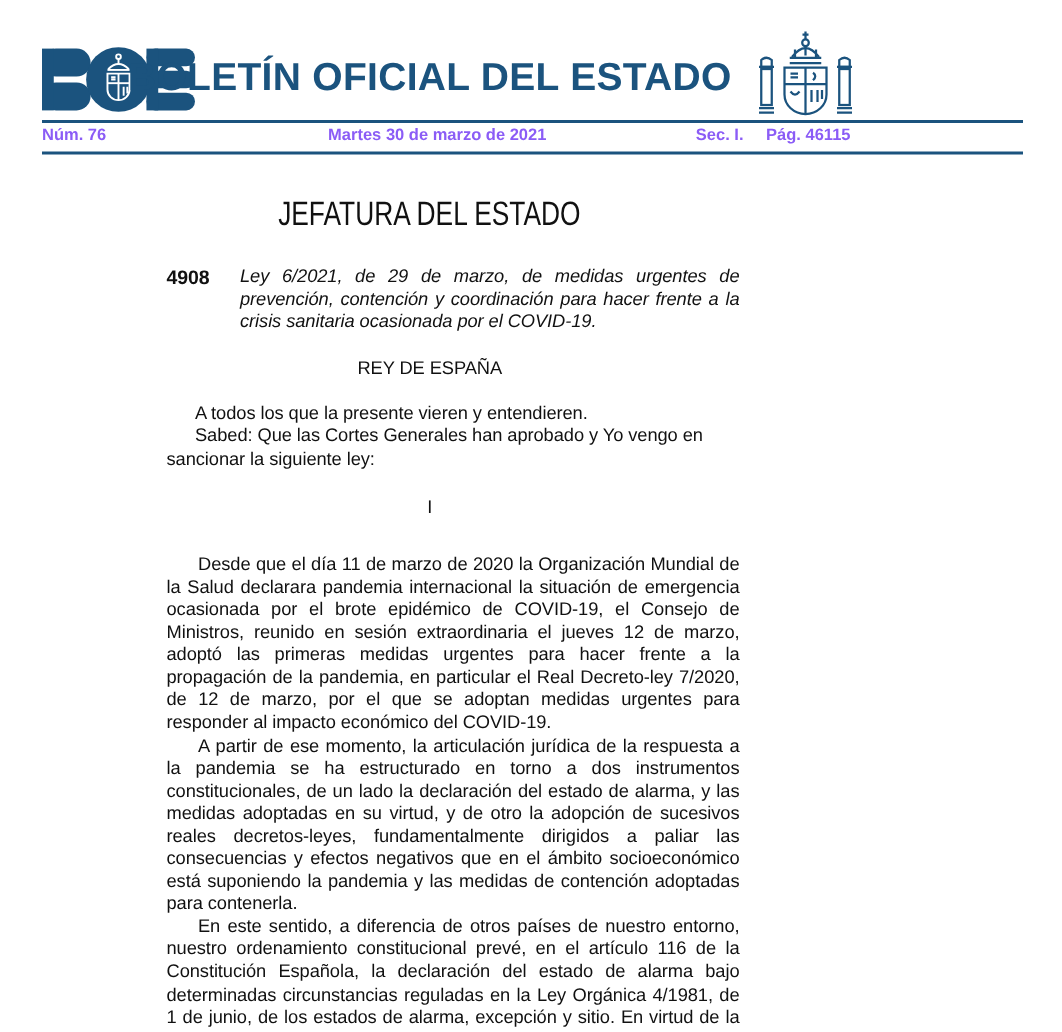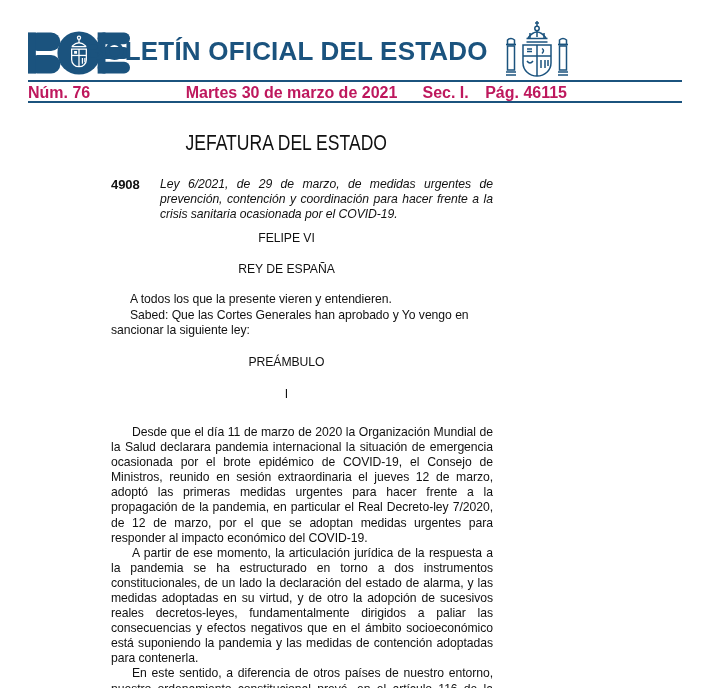--- a/index.html
+++ b/index.html
@@ -20,21 +20,21 @@
     text-align: center;
     font-size: 26px; font-weight: bold;
     color: #1B537E; letter-spacing: 0.2px;
   }
   .coat-arms { position: absolute; right: 4px; top: 20px; }
   .rule { position: absolute; left: 28px; width: 654px; height: 2px; background: #1B537E; }
   .rule-top { top: 80px; }
   .rule-bottom { top: 101px; }
   .issue-row {
     position: absolute; top: 84px; left: 0; right: 0; height: 16px;
-    font-size: 16px; font-weight: bold; color: #be185d;
+    font-size: 11px; font-weight: bold; color: #8b5cf6;
   }
   .issue-number { position: absolute; left: 28px; top: 0; }
   .issue-date   { position: absolute; left: 0; right: 0; top: 0; text-align: center; padding-left: 10px; }
   .section-page { position: absolute; right: 6px; top: 0; white-space: nowrap; }
   .section-page .page-label { margin-left: 12px; }
 
   
   .section-heading {
     margin-top: 24px;
     text-align: center;
@@ -167,30 +167,28 @@
 
     <h3 class="department-heading">
       <span>JEFATURA DEL ESTADO</span>
     </h3>
 
     <div class="entry body-text">
       <span class="entry-number">4908</span>
       <p class="entry-title">Ley 6/2021, de 29 de marzo, de medidas urgentes de prevención, contención y coordinación para hacer frente a la crisis sanitaria ocasionada por el COVID-19.</p>
     </div>
 
-    <p class="center-line body-text mt-monarch">FELIPE VI</p>
 
     <p class="center-line body-text mt-monarch2">REY DE ESPAÑA</p>
 
     <div class="salutation body-text">
       <p class="sal-line">A todos los que la presente vieren y entendieren.</p>
       <p class="sal-line">Sabed: Que las Cortes Generales han aprobado y Yo vengo en sancionar la siguiente ley:</p>
     </div>
 
-    <p class="center-line body-text mt-preamble">PREÁMBULO</p>
 
     <p class="center-line body-text mt-roman">I</p>
 
     <p class="body-par body-text first">Desde que el día 11 de marzo de 2020 la Organización Mundial de la Salud declarara pandemia internacional la situación de emergencia ocasionada por el brote epidémico de COVID-19, el Consejo de Ministros, reunido en sesión extraordinaria el jueves 12 de marzo, adoptó las primeras medidas urgentes para hacer frente a la propagación de la pandemia, en particular el Real Decreto-ley 7/2020, de 12 de marzo, por el que se adoptan medidas urgentes para responder al impacto económico del COVID-19.</p>
 
     <p class="body-par body-text">A partir de ese momento, la articulación jurídica de la respuesta a la pandemia se ha estructurado en torno a dos instrumentos constitucionales, de un lado la declaración del estado de alarma, y las medidas adoptadas en su virtud, y de otro la adopción de sucesivos reales decretos-leyes, fundamentalmente dirigidos a paliar las consecuencias y efectos negativos que en el ámbito socioeconómico está suponiendo la pandemia y las medidas de contención adoptadas para contenerla.</p>
 
     <p class="body-par body-text">En este sentido, a diferencia de otros países de nuestro entorno, nuestro ordenamiento constitucional prevé, en el artículo 116 de la Constitución Española, la declaración del estado de alarma bajo determinadas circunstancias reguladas en la Ley Orgánica 4/1981, de 1 de junio, de los estados de alarma, excepción y sitio. En virtud de la habilitación que dicha ley orgánica otorga al Gobierno y de los supuestos de hecho previstos en su artículo cuarto, apartado b) («crisis sanitarias, tales como epidemias y situaciones de contaminación</p>
 
   </main>

